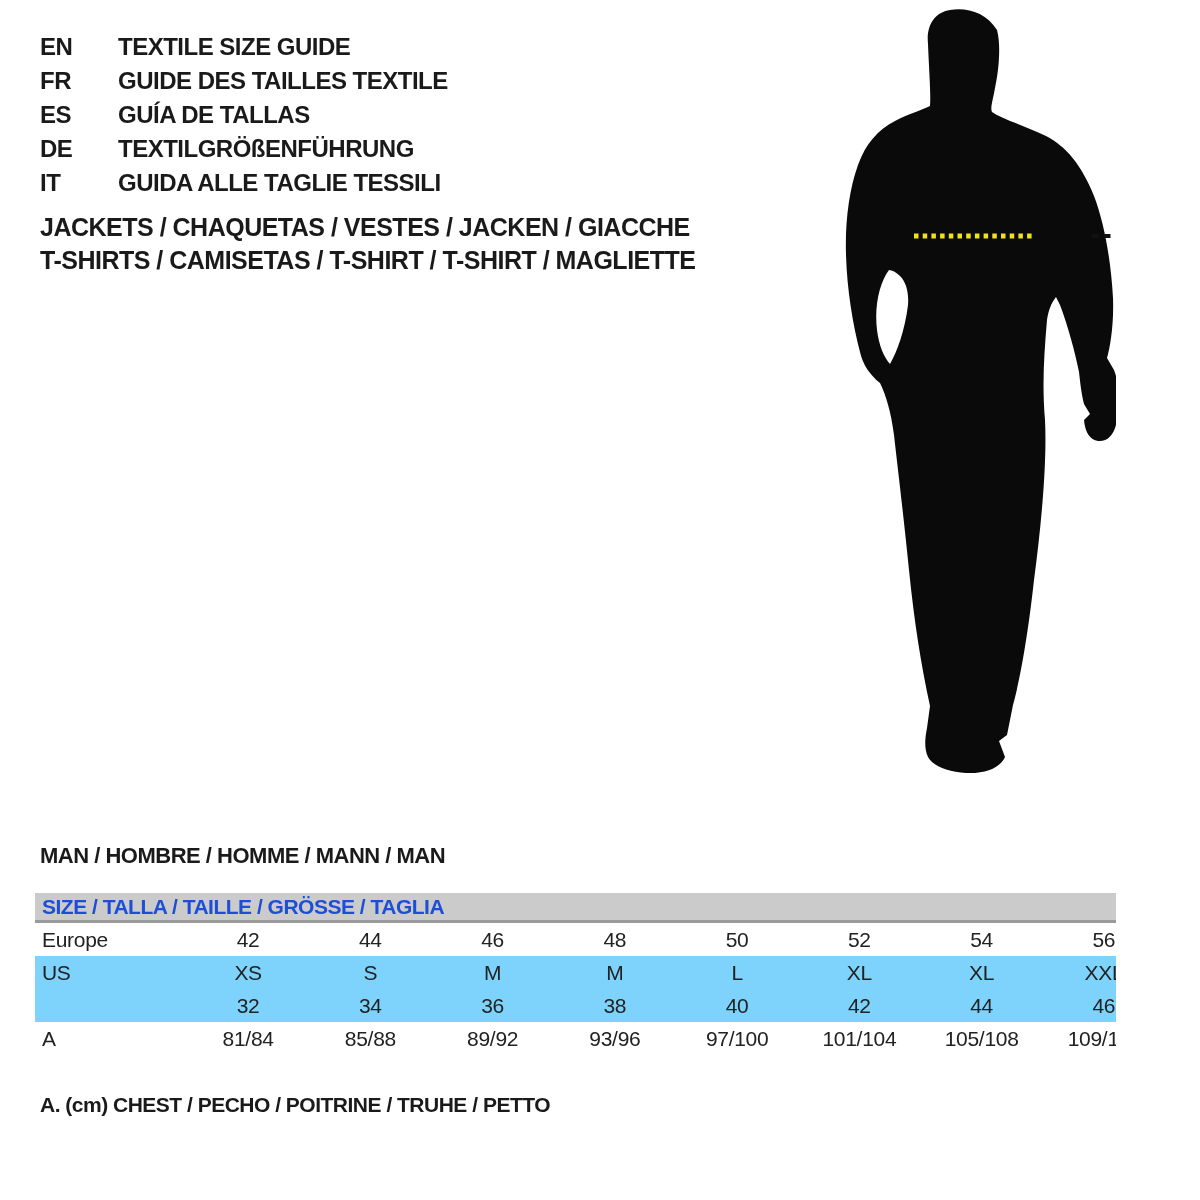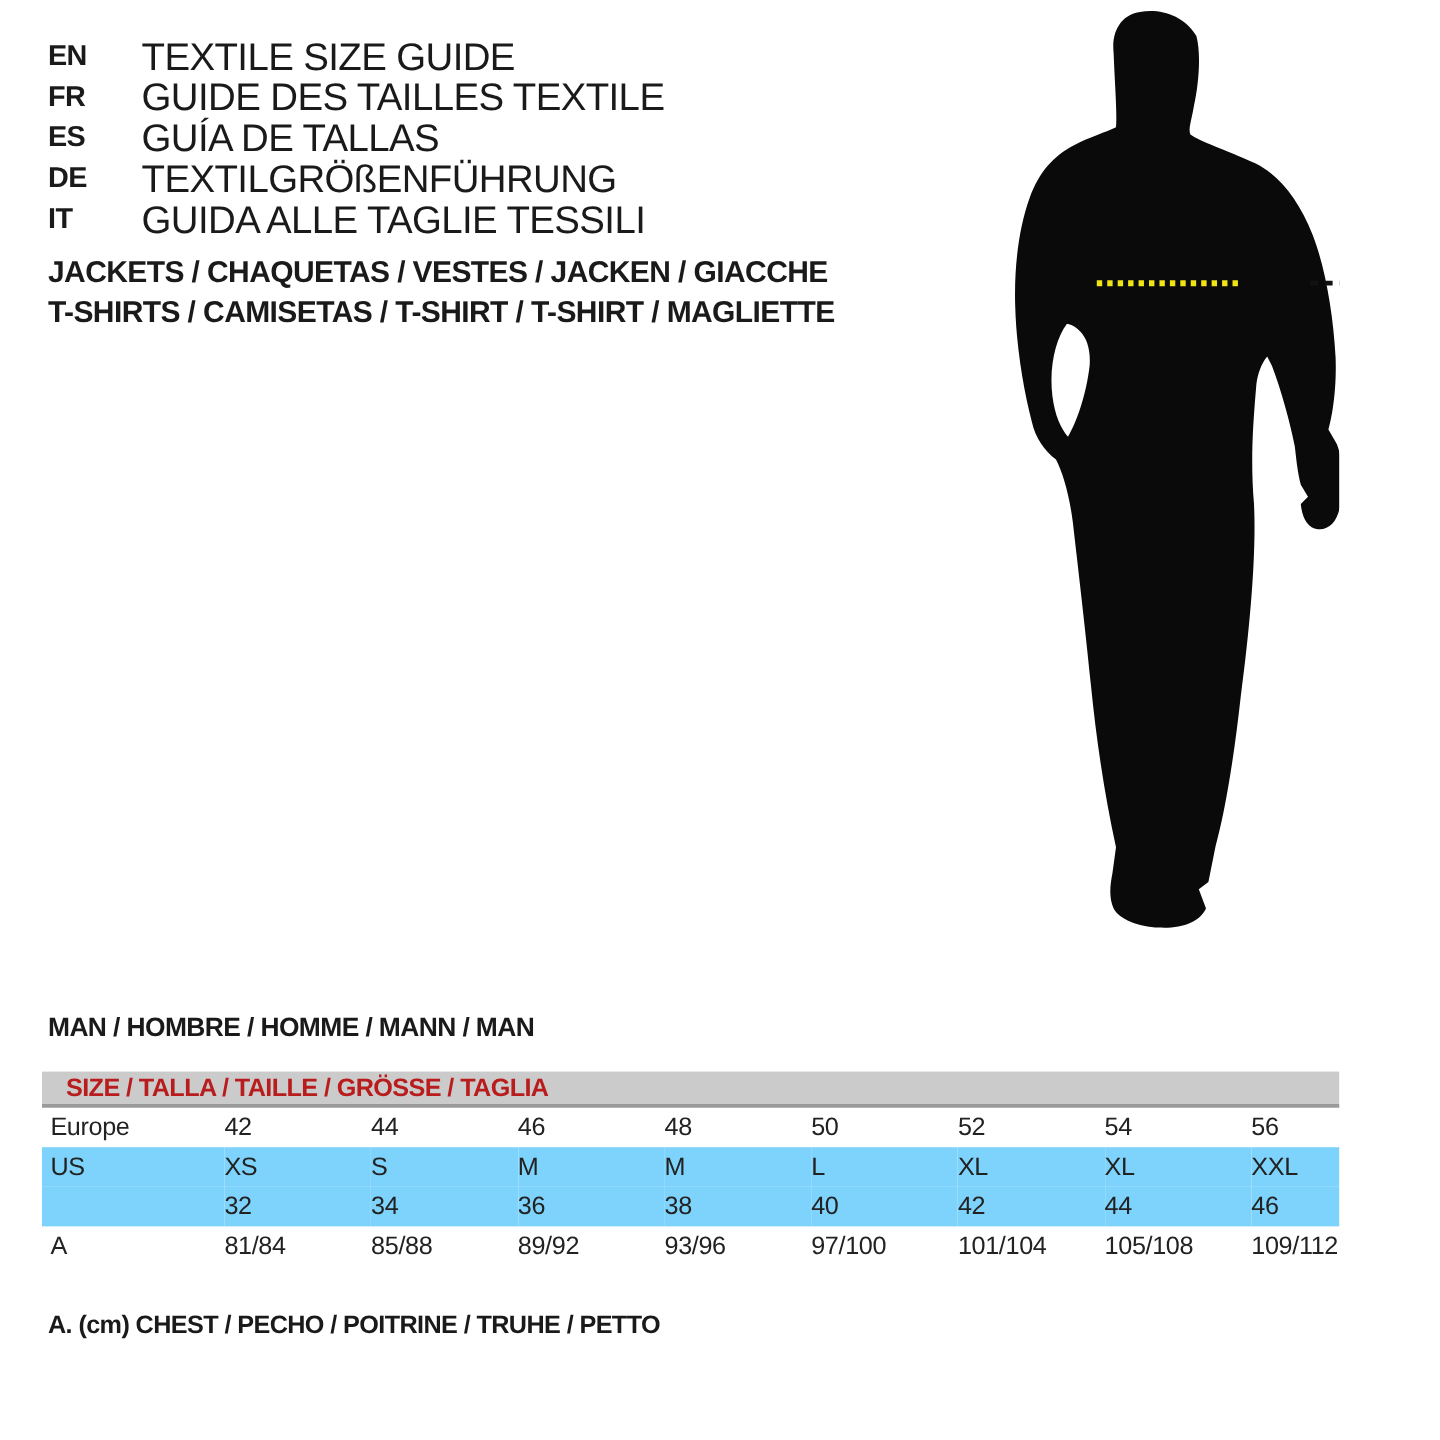--- a/index.html
+++ b/index.html
@@ -4,39 +4,39 @@
 <style>
   html,body{margin:0;padding:0;background:#ffffff;}
   #canvas{
     position:relative;width:1116px;height:1200px;background:#ffffff;overflow:hidden;
     font-family:"Liberation Sans",sans-serif;color:#1a1a1a;
   }
   
   .lang-block{position:absolute;left:40px;top:30px;}
   .lang-row{display:flex;height:34px;align-items:center;}
   .lang-code{width:78px;font-size:24px;font-weight:700;letter-spacing:-0.5px;}
-  .lang-label{font-size:32px;font-weight:400;letter-spacing:-0.5px;white-space:nowrap;}
+  .lang-label{font-size:24px;font-weight:700;letter-spacing:-0.5px;white-space:nowrap;}
   
   .cat-block{position:absolute;left:40px;top:211px;}
   .cat-line{font-size:25px;font-weight:700;letter-spacing:-0.5px;line-height:33px;white-space:nowrap;}
   
   .figure-wrap{position:absolute;left:820px;top:0;width:380px;height:800px;}
   
   .section-title{position:absolute;left:40px;top:843px;font-size:22px;font-weight:700;letter-spacing:-0.5px;}
   
   .size-table{position:absolute;left:35px;top:893px;width:1130px;}
   .size-header{
     height:27px;background:#cbcbcb;border-bottom:3px solid #9a9a9a;
-    display:flex;align-items:center;padding-left:20px;
-    font-size:21px;font-weight:700;letter-spacing:-0.5px;color:#b91c1c;
+    display:flex;align-items:center;padding-left:7px;
+    font-size:21px;font-weight:700;letter-spacing:-0.5px;color:#1d4ed8;
   }
   table.sizes{border-collapse:collapse;width:1130px;table-layout:fixed;}
   table.sizes td{
     height:33px;padding:0;font-size:21px;letter-spacing:-0.3px;color:#222;
-    vertical-align:middle;
+    text-align:center;vertical-align:middle;
   }
   table.sizes td.rowlabel{text-align:left;padding-left:7px;width:145px;}
   tr.shaded td{background:#7dd3fc;}
   
   .footnote{position:absolute;left:40px;top:1093px;font-size:21px;font-weight:700;letter-spacing:-0.5px;}
 </style>
 </head>
 <body>
 
 <div id="canvas">

